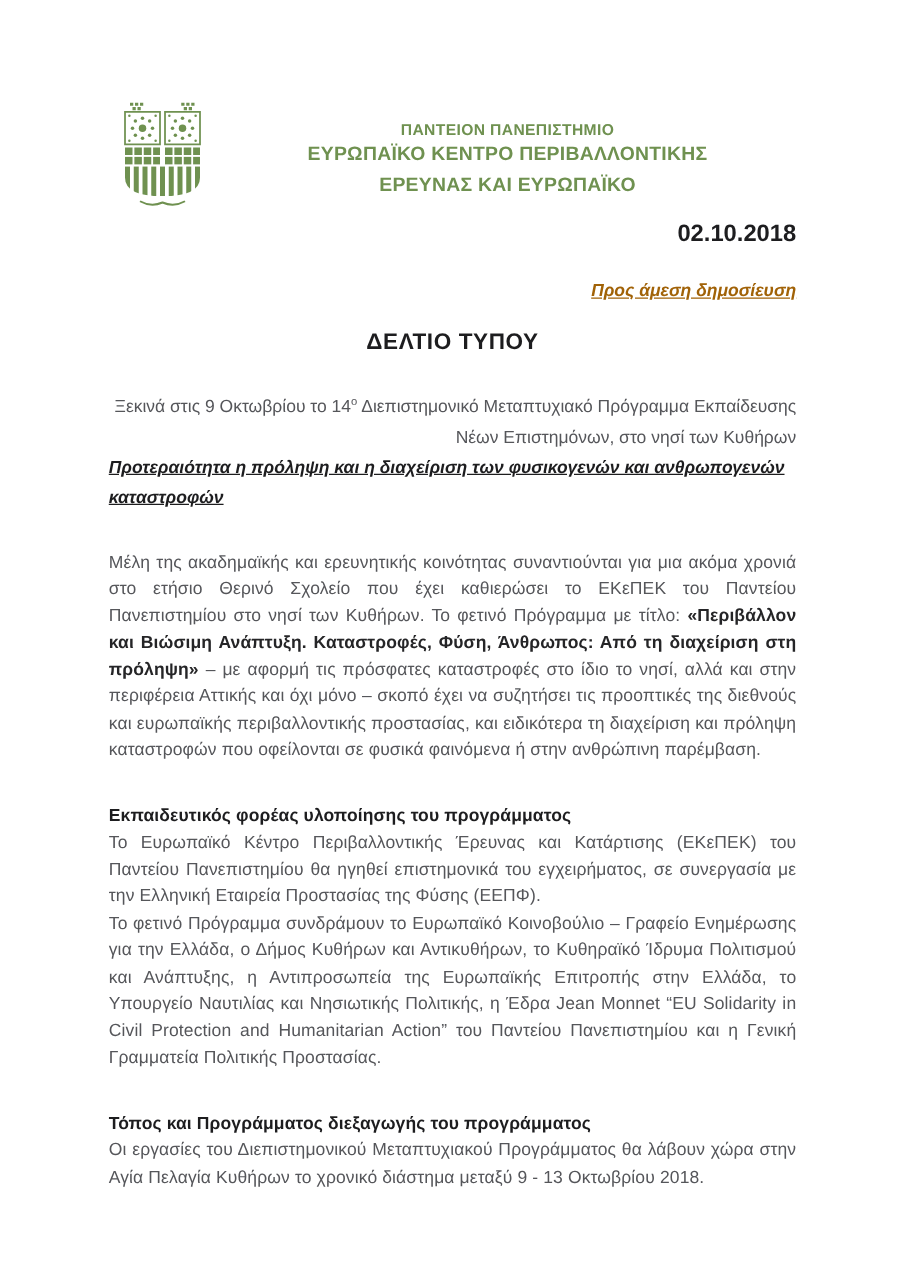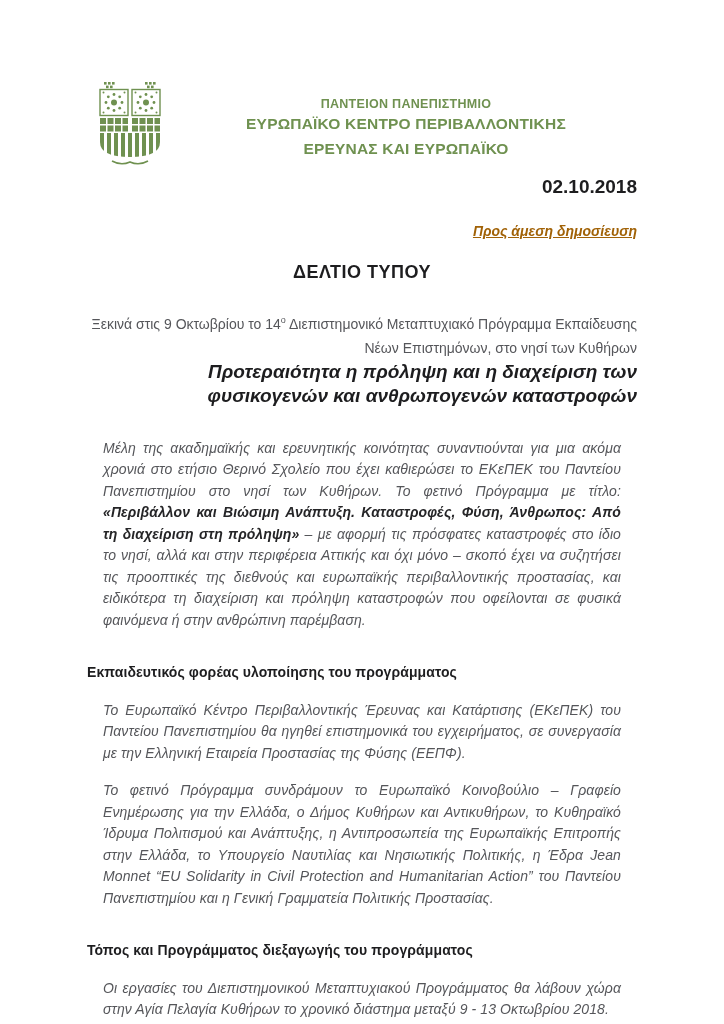--- a/index.html
+++ b/index.html
@@ -53,37 +53,37 @@
   }
   .subtitle {
     margin-top: 25px;
     text-align: right;
     font-size: 14px;
     line-height: 24px;
     color: #55565a;
   }
   .subtitle sup { font-size: 9px; }
   .subtitle-emphasis {
-    text-align: right;
-    font-size: 19px;
+    text-align: left;
+    font-size: 14px;
     line-height: 24px;
     font-weight: bold;
     font-style: italic;
+    text-decoration: underline;
     color: #1d1d1f;
   }
 
   
   .body-text p {
-    margin: 16px;
+    margin: 0;
     font-size: 14px;
     line-height: 21.5px;
     text-align: justify;
     color: #55565a;
     letter-spacing: 0.1px;
-    font-style: italic;
   }
   .body-text p strong { color: #252527; }
   .para-intro { margin-top: 30px !important; }
   h2.section-heading {
     margin: 31px 0 0 0;
     font-size: 14px;
     line-height: 21.5px;
     font-weight: bold;
     color: #1d1d1f;
     letter-spacing: 0.1px;

